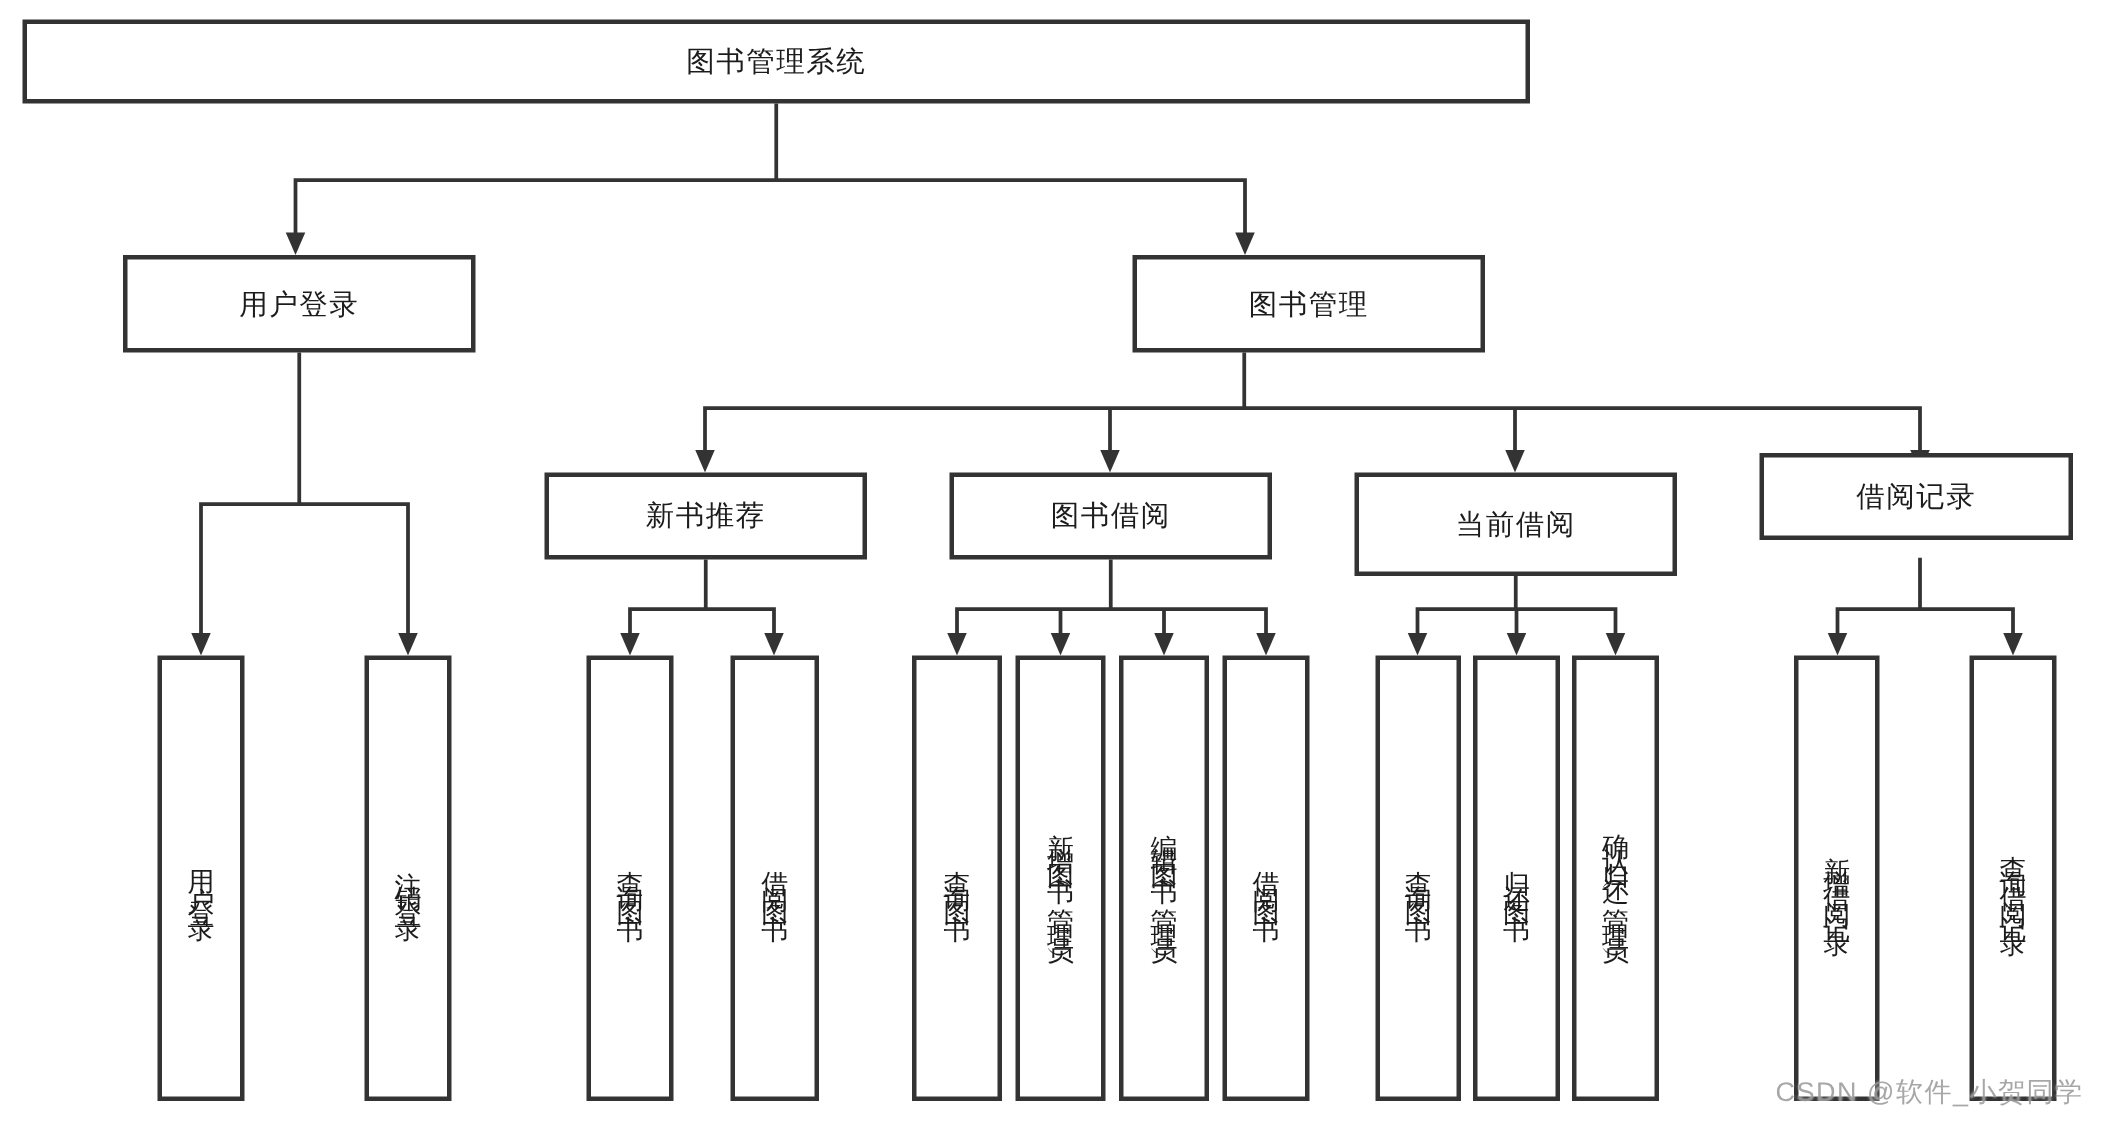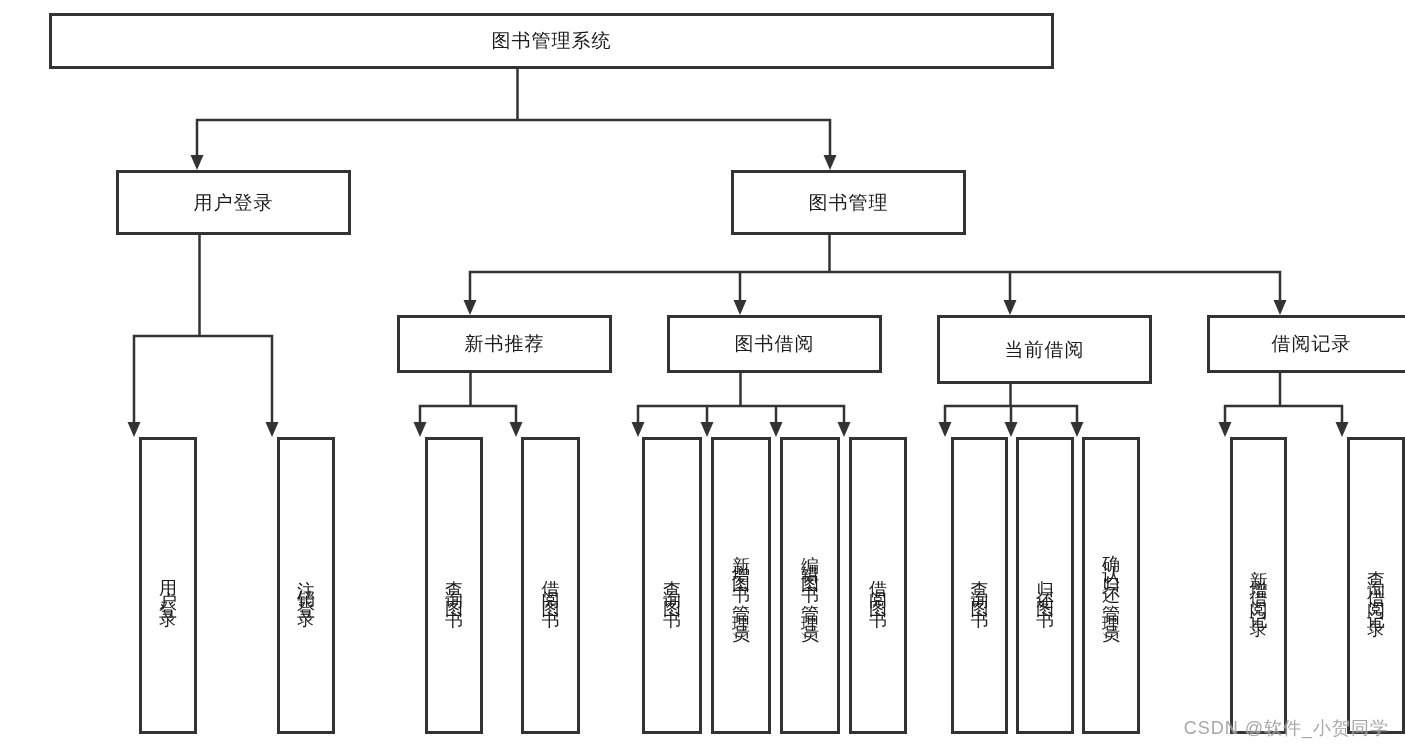--- a/index.html
+++ b/index.html
@@ -28,21 +28,20 @@
     background: #ffffff;
     border: 3px solid #333333;
     color: #1c1c1c;
     display: flex;
     align-items: center;
     justify-content: center;
     font-size: 19px;
     letter-spacing: 1px;
     z-index: 2;
     white-space: nowrap;
-    margin-left: 34px;
   }
   .node.vert {
     writing-mode: vertical-rl;
     text-orientation: mixed;
     font-size: 18px;
     letter-spacing: 10px;
     line-height: 1;
     white-space: normal;
   }
   .watermark {
@@ -90,26 +89,26 @@
       <polygon points="1004.5,422 1017.5,422 1011,437"></polygon>
       <polygon points="1070.5,422 1083.5,422 1077,437"></polygon>
       <polygon points="1218.5,422 1231.5,422 1225,437"></polygon>
       <polygon points="1335.5,422 1348.5,422 1342,437"></polygon>
     </g>
   </svg>
 
   <div class="node" style="left:15px; top:13px; width:1005px; height:56px;">图书管理系统</div>
 
   <div class="node" style="left:82px; top:170px; width:235px; height:65px;">用户登录</div>
-  <div class="node" style="left:697px; top:170px; width:235px; height:65px;">图书管理</div>
+  <div class="node" style="left:755px; top:170px; width:235px; height:65px;">图书管理</div>
 
   <div class="node" style="left:363px; top:315px; width:215px; height:58px;">新书推荐</div>
   <div class="node" style="left:633px; top:315px; width:215px; height:58px;">图书借阅</div>
   <div class="node" style="left:903px; top:315px; width:215px; height:69px;">当前借阅</div>
-  <div class="node" style="left:1173px; top:315px; width:209px; height:58px;">借阅记录</div>
+  <div class="node" style="left:1173px; top:302px; width:209px; height:58px;">借阅记录</div>
 
   <div class="node vert" style="left:105px; top:437px; width:58px; height:297px;">用户登录</div>
   <div class="node vert" style="left:243px; top:437px; width:58px; height:297px;">注销登录</div>
 
   <div class="node vert" style="left:391px; top:437px; width:58px; height:297px;">查询图书</div>
   <div class="node vert" style="left:487px; top:437px; width:59px; height:297px;">借阅图书</div>
 
   <div class="node vert" style="left:608px; top:437px; width:60px; height:297px;">查询图书</div>
   <div class="node vert" style="left:677px; top:437px; width:60px; height:297px;">新增图书（管理员）</div>
   <div class="node vert" style="left:746px; top:437px; width:60px; height:297px;">编辑图书（管理员）</div>

